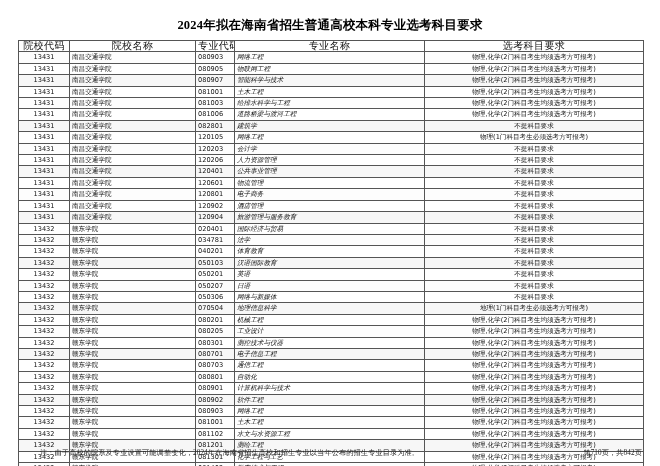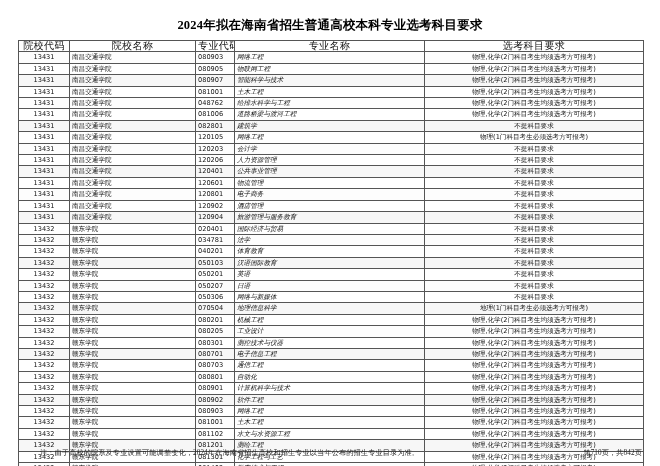--- a/index.html
+++ b/index.html
@@ -148,21 +148,21 @@
           <tr>
             <td class="code">13431</td>
             <td class="school">南昌交通学院</td>
             <td class="mcode">081001</td>
             <td class="major">土木工程</td>
             <td class="req">物理,化学(2门科目考生均须选考方可报考)</td>
           </tr>
           <tr>
             <td class="code">13431</td>
             <td class="school">南昌交通学院</td>
-            <td class="mcode">048762</td>
+            <td class="mcode">081003</td>
             <td class="major">给排水科学与工程</td>
             <td class="req">物理,化学(2门科目考生均须选考方可报考)</td>
           </tr>
           <tr>
             <td class="code">13431</td>
             <td class="school">南昌交通学院</td>
             <td class="mcode">081006</td>
             <td class="major">道路桥梁与渡河工程</td>
             <td class="req">物理,化学(2门科目考生均须选考方可报考)</td>
           </tr>

